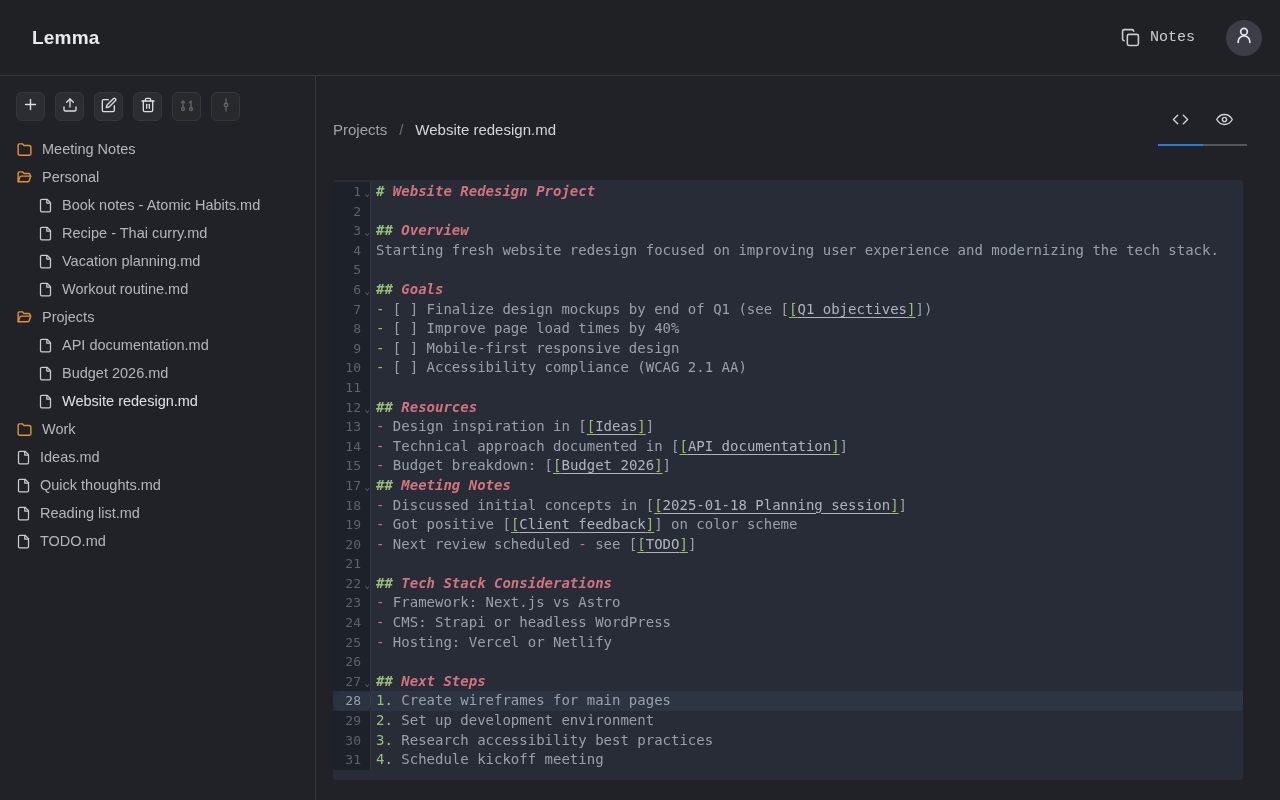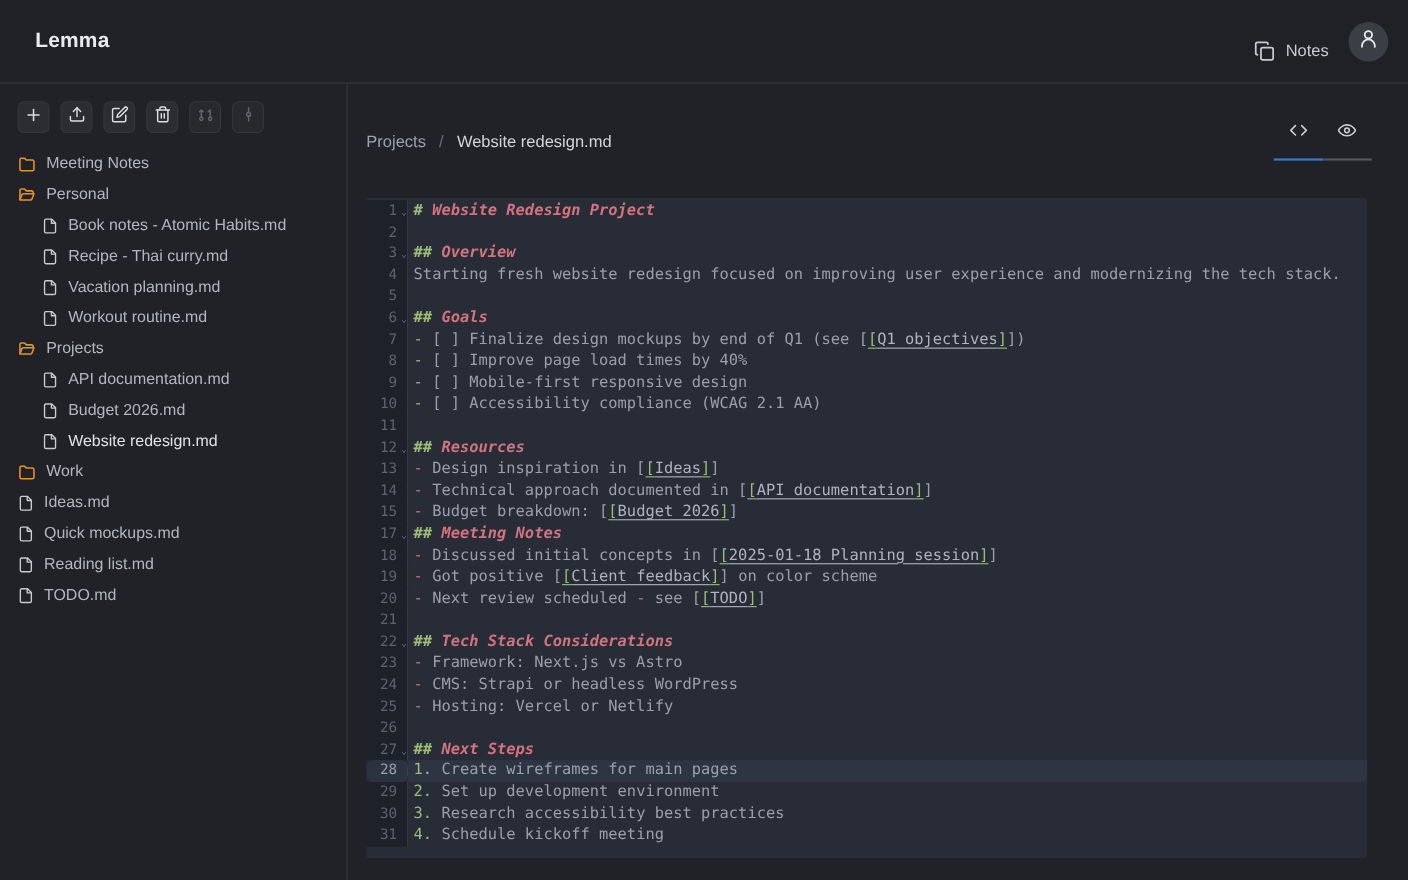--- a/index.html
+++ b/index.html
@@ -3,21 +3,21 @@
 <meta charset="utf-8">
 <style>
   * { margin:0; padding:0; box-sizing:border-box; }
   html,body { width:1280px; height:800px; overflow:hidden; background:#212227; }
   body { font-family:"Liberation Sans", sans-serif; color:#c4c7cd; }
 
   
   .topbar { height:76px; display:flex; align-items:center; justify-content:space-between;
             padding:0 18px 0 32px; border-bottom:1px solid #37383d; background:#202125; }
   .brand { font-size:19px; font-weight:bold; color:#e9eaec; letter-spacing:.2px; }
-  .topbar-right { display:flex; align-items:flex-end; gap:18px; }
+  .topbar-right { display:flex; align-items:center; gap:31px;font-family:Liberation Mono, monospace; }
   .notes-btn { display:flex; align-items:center; gap:10px; color:#c9ccd1; font-size:15px; cursor:pointer; }
   .notes-btn svg { display:block; }
   .avatar { width:36px; height:36px; border-radius:50%; background:#3b3e45; display:flex;
             align-items:center; justify-content:center; cursor:pointer; }
 
   
   .shell { display:flex; height:739px; }
   .sidebar { width:316px; flex:none; border-right:1px solid #35373c; padding-top:16px; }
   .main { flex:1; padding:28px 0 0 17px; position:relative; }
 
@@ -250,21 +250,21 @@
           </span>
           <span>Ideas.md</span>
         </div>
         <div class="titem">
           <span class="ticon file-ic">
             <svg width="15" height="15" viewBox="0 0 24 24" fill="none" stroke="currentColor" stroke-width="2" stroke-linejoin="round">
               <path d="M14.5 2H6a2 2 0 0 0-2 2v16a2 2 0 0 0 2 2h12a2 2 0 0 0 2-2V7.5Z"></path>
               <path d="M14 2v6h6"></path>
             </svg>
           </span>
-          <span>Quick mockups.md</span>
+          <span>Quick thoughts.md</span>
         </div>
         <div class="titem">
           <span class="ticon file-ic">
             <svg width="15" height="15" viewBox="0 0 24 24" fill="none" stroke="currentColor" stroke-width="2" stroke-linejoin="round">
               <path d="M14.5 2H6a2 2 0 0 0-2 2v16a2 2 0 0 0 2 2h12a2 2 0 0 0 2-2V7.5Z"></path>
               <path d="M14 2v6h6"></path>
             </svg>
           </span>
           <span>Reading list.md</span>
         </div>

